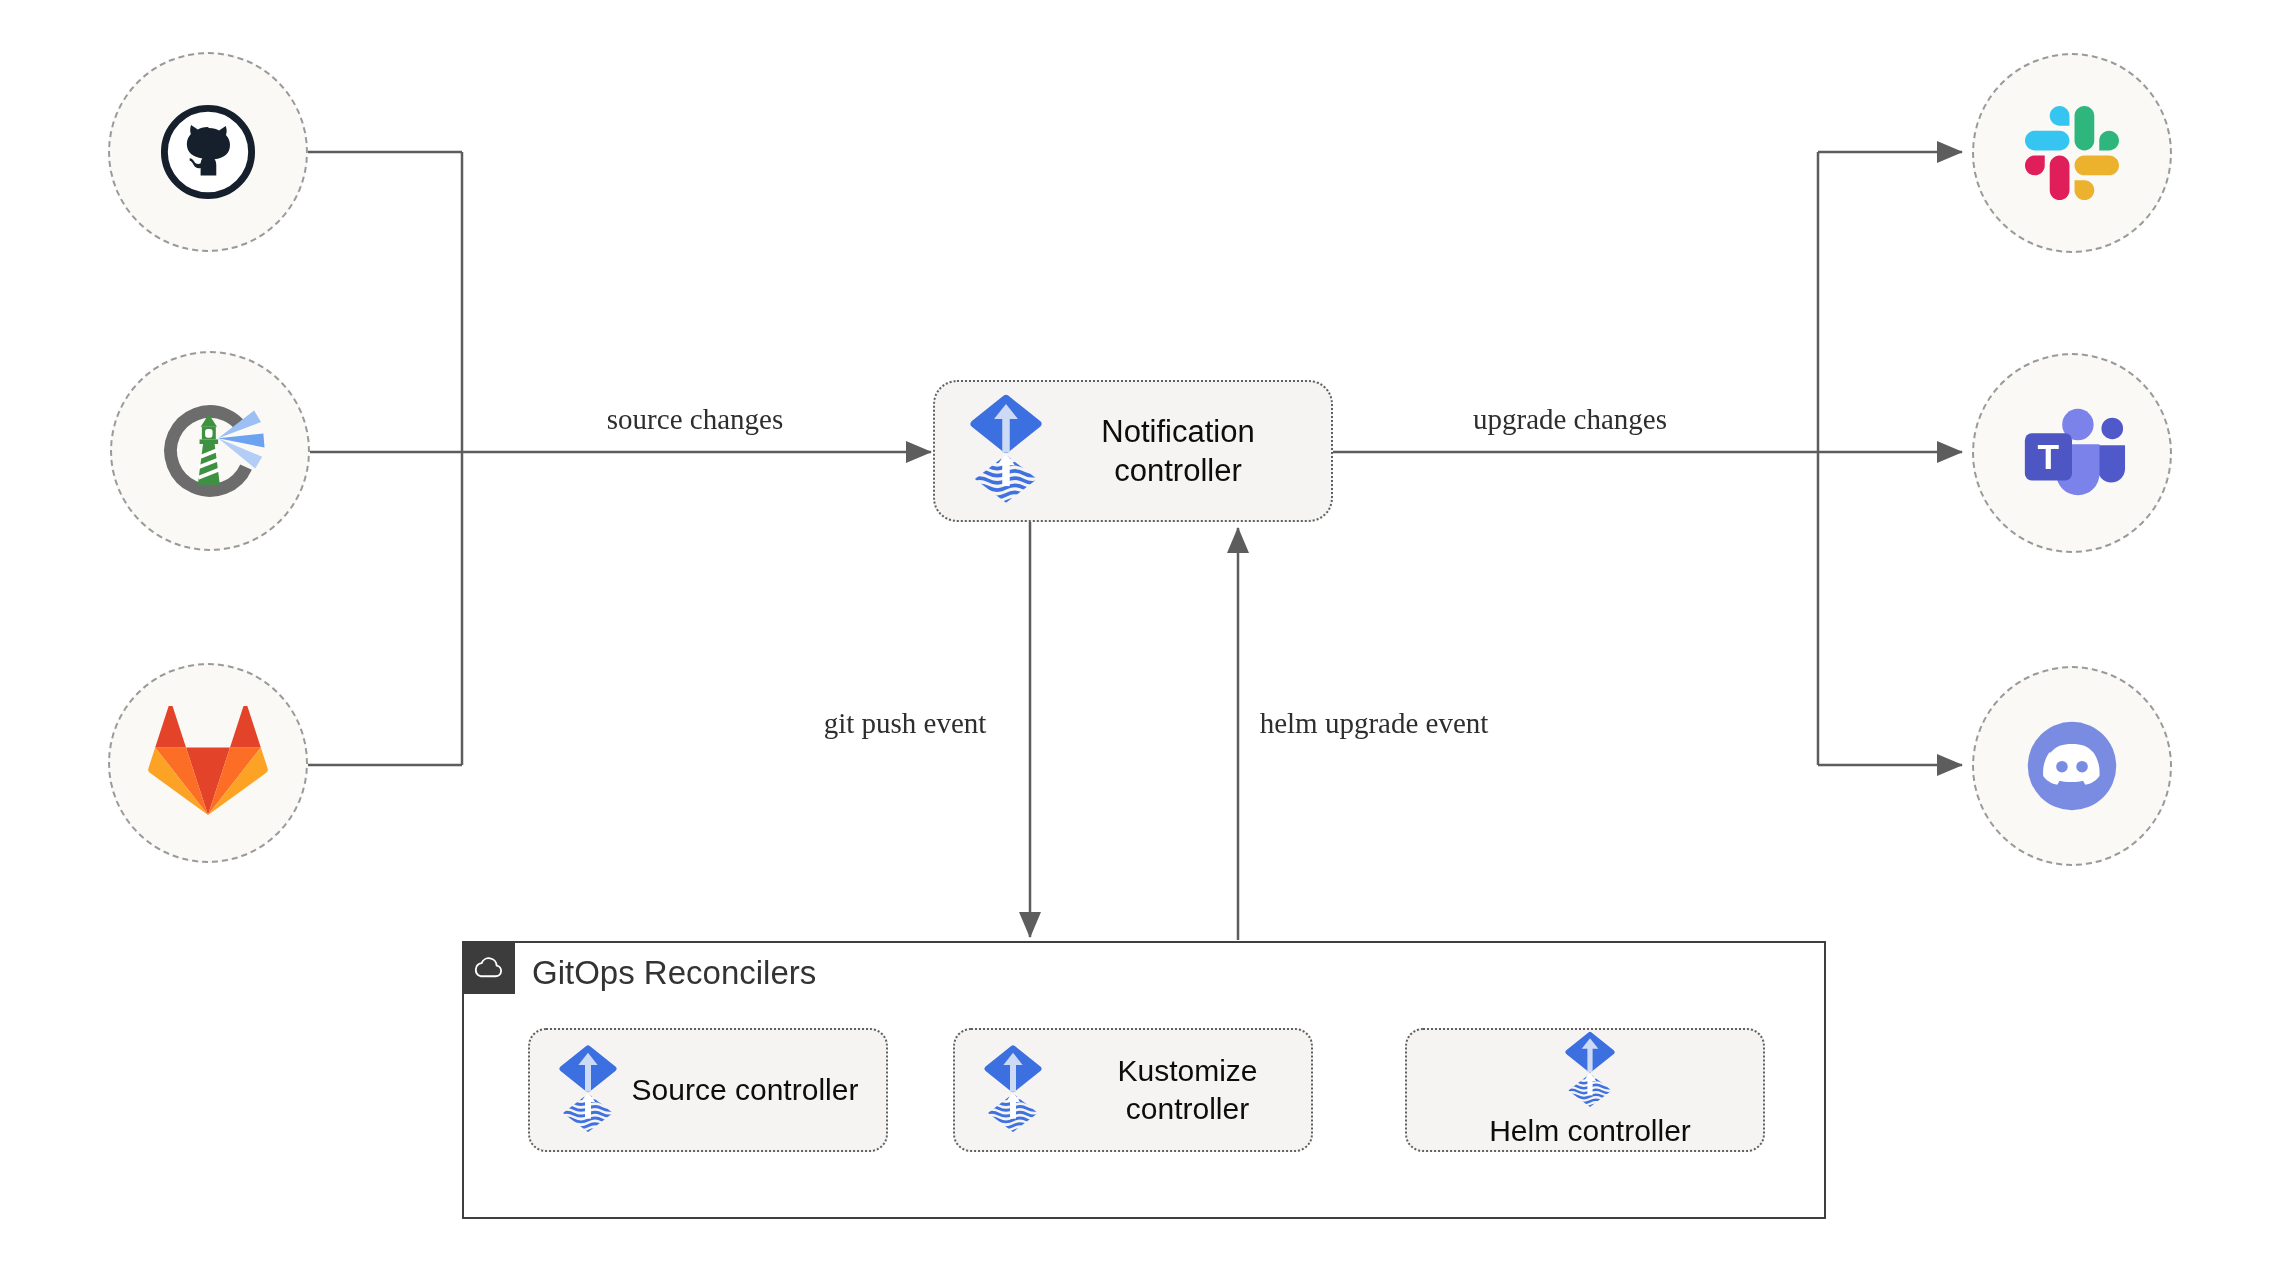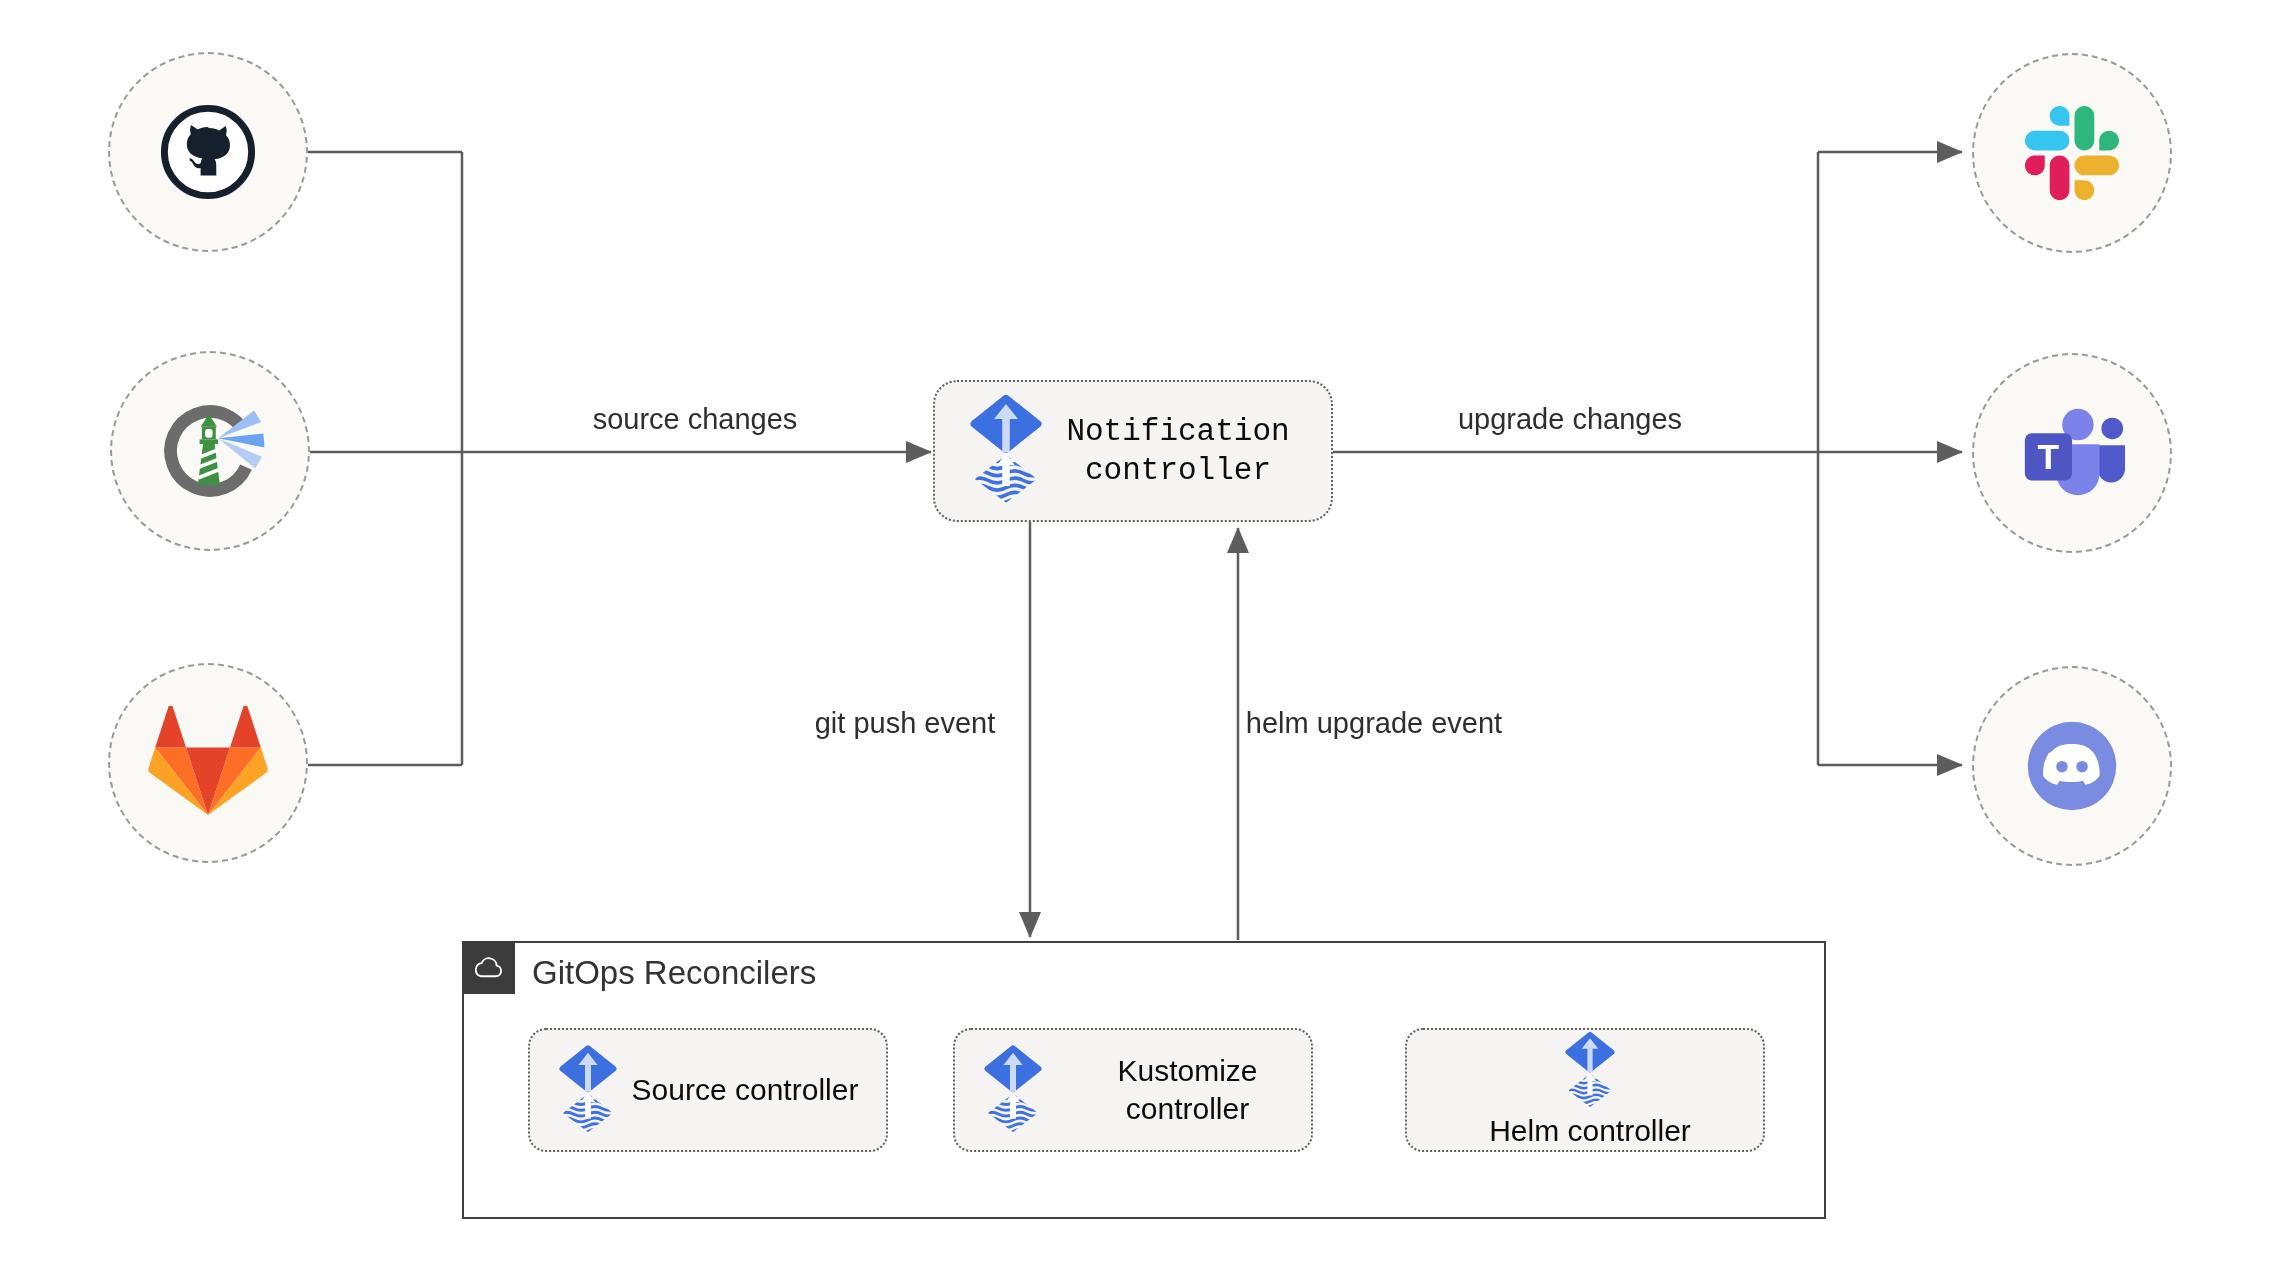--- a/index.html
+++ b/index.html
@@ -13,27 +13,27 @@
     border:2.5px dashed #9a9a9a;background:#faf9f6;box-sizing:border-box;
     display:flex;align-items:center;justify-content:center;
   }
   .node{
     position:absolute;background:#f5f4f2;border:2px dotted #606060;
     box-sizing:border-box;display:flex;align-items:center;
   }
   .node-label{
     flex:1;text-align:center;color:#0d0d0d;
   }
-  .notification{left:933px;top:380px;width:400px;height:142px;border-radius:24px;padding:0 22px 0 30px;font-family:Liberation Mono, monospace;}
+  .notification{left:933px;top:380px;width:400px;height:142px;border-radius:24px;padding:0 22px 0 30px;}
   .notification .node-label{font-size:31px;line-height:39px;}
   .inner-node{top:1028px;width:360px;height:124px;border-radius:18px;padding:0 16px 0 26px;}
   .inner-node .node-label{font-size:30px;line-height:38px;}
   .src{left:528px;justify-content:flex-end;} .kus{left:953px;gap:35px;} .hel{left:1405px;flex-direction:column;}
   .flow-label{
-    position:absolute;width:340px;text-align:center;font-size:29px;color:#2e2e2e;
+    position:absolute;width:340px;text-align:center;font-size:29px;color:#2e2e2e;font-family:Liberation Serif, serif;
   }
   .lbl-source{left:525px;top:403px;}
   .lbl-cluster{left:1400px;top:403px;}
   .lbl-gitpush{left:735px;top:707px;}
   .lbl-helmupg{left:1204px;top:707px;}
   .group-box{
     position:absolute;left:462px;top:941px;width:1364px;height:278px;
     border:2.5px solid #3f3f3f;background:#ffffff;box-sizing:border-box;
   }
   .group-badge{

